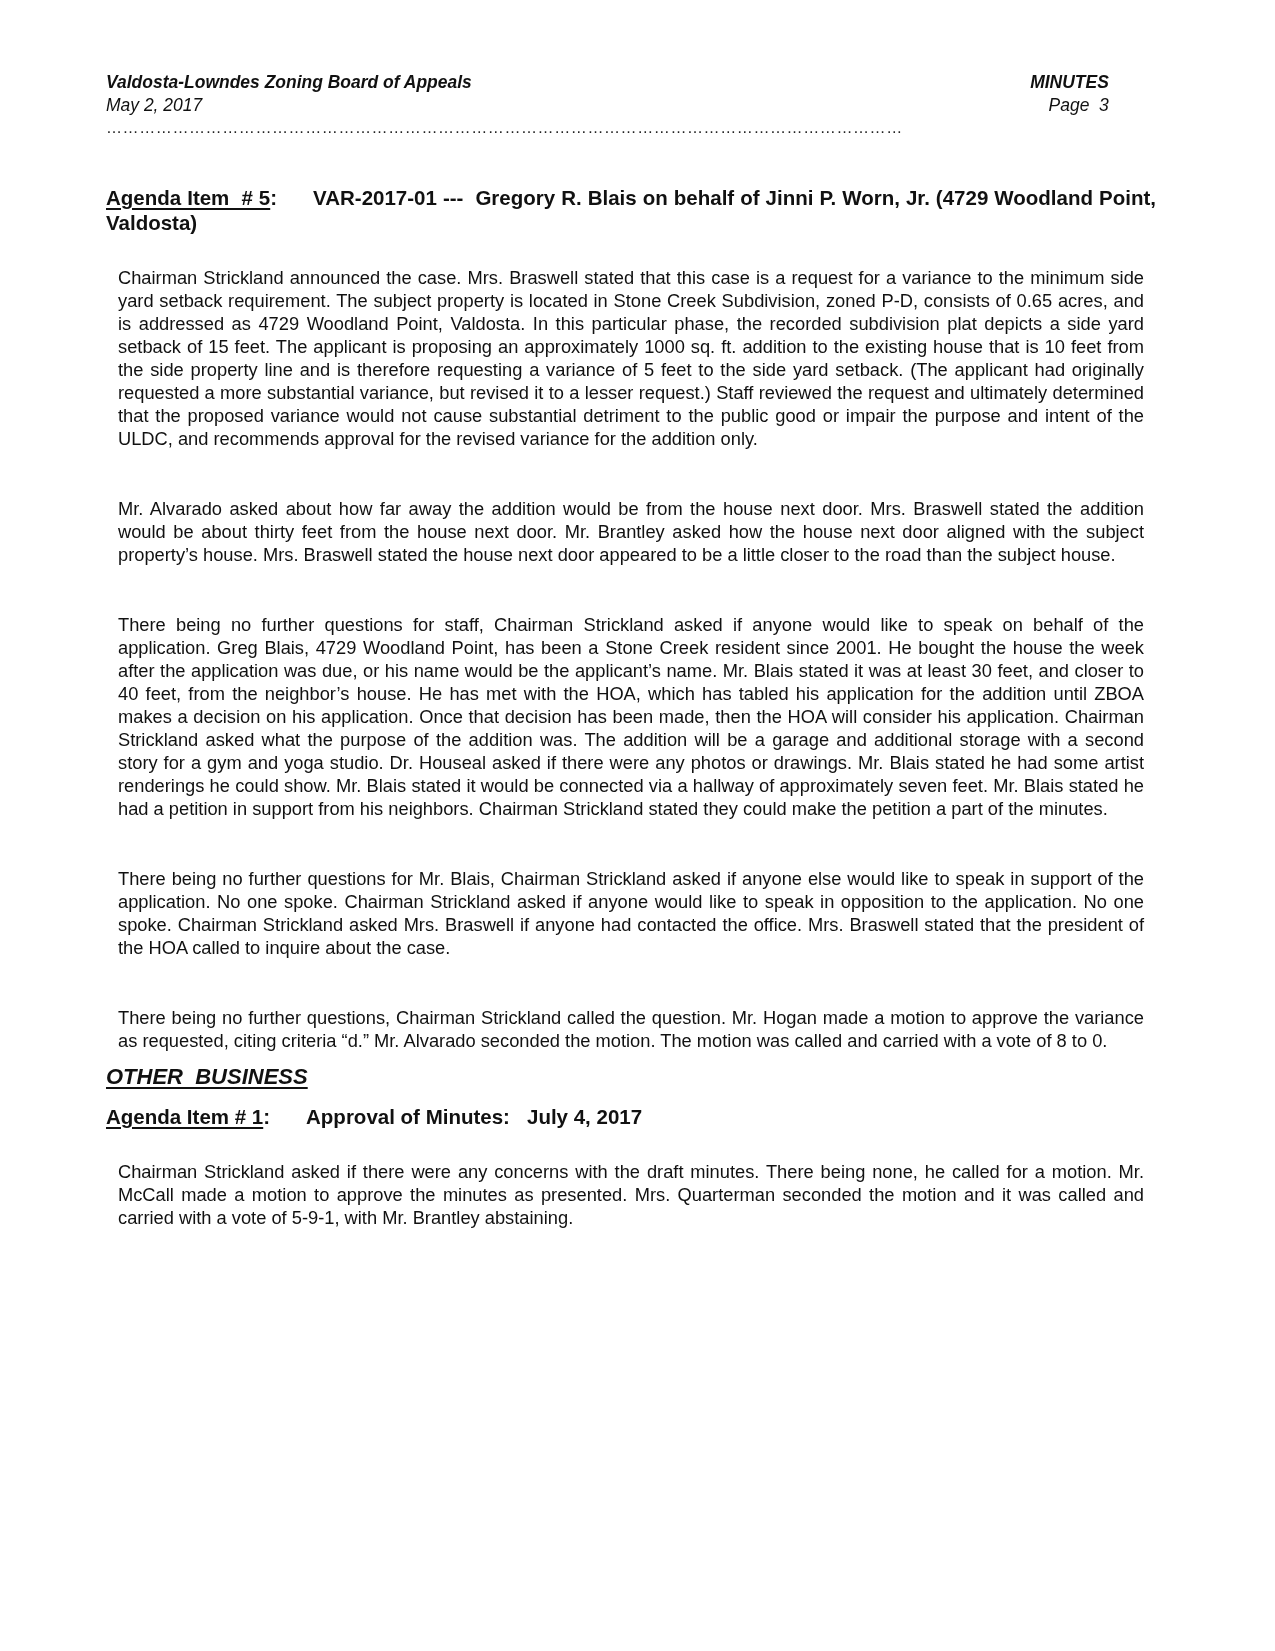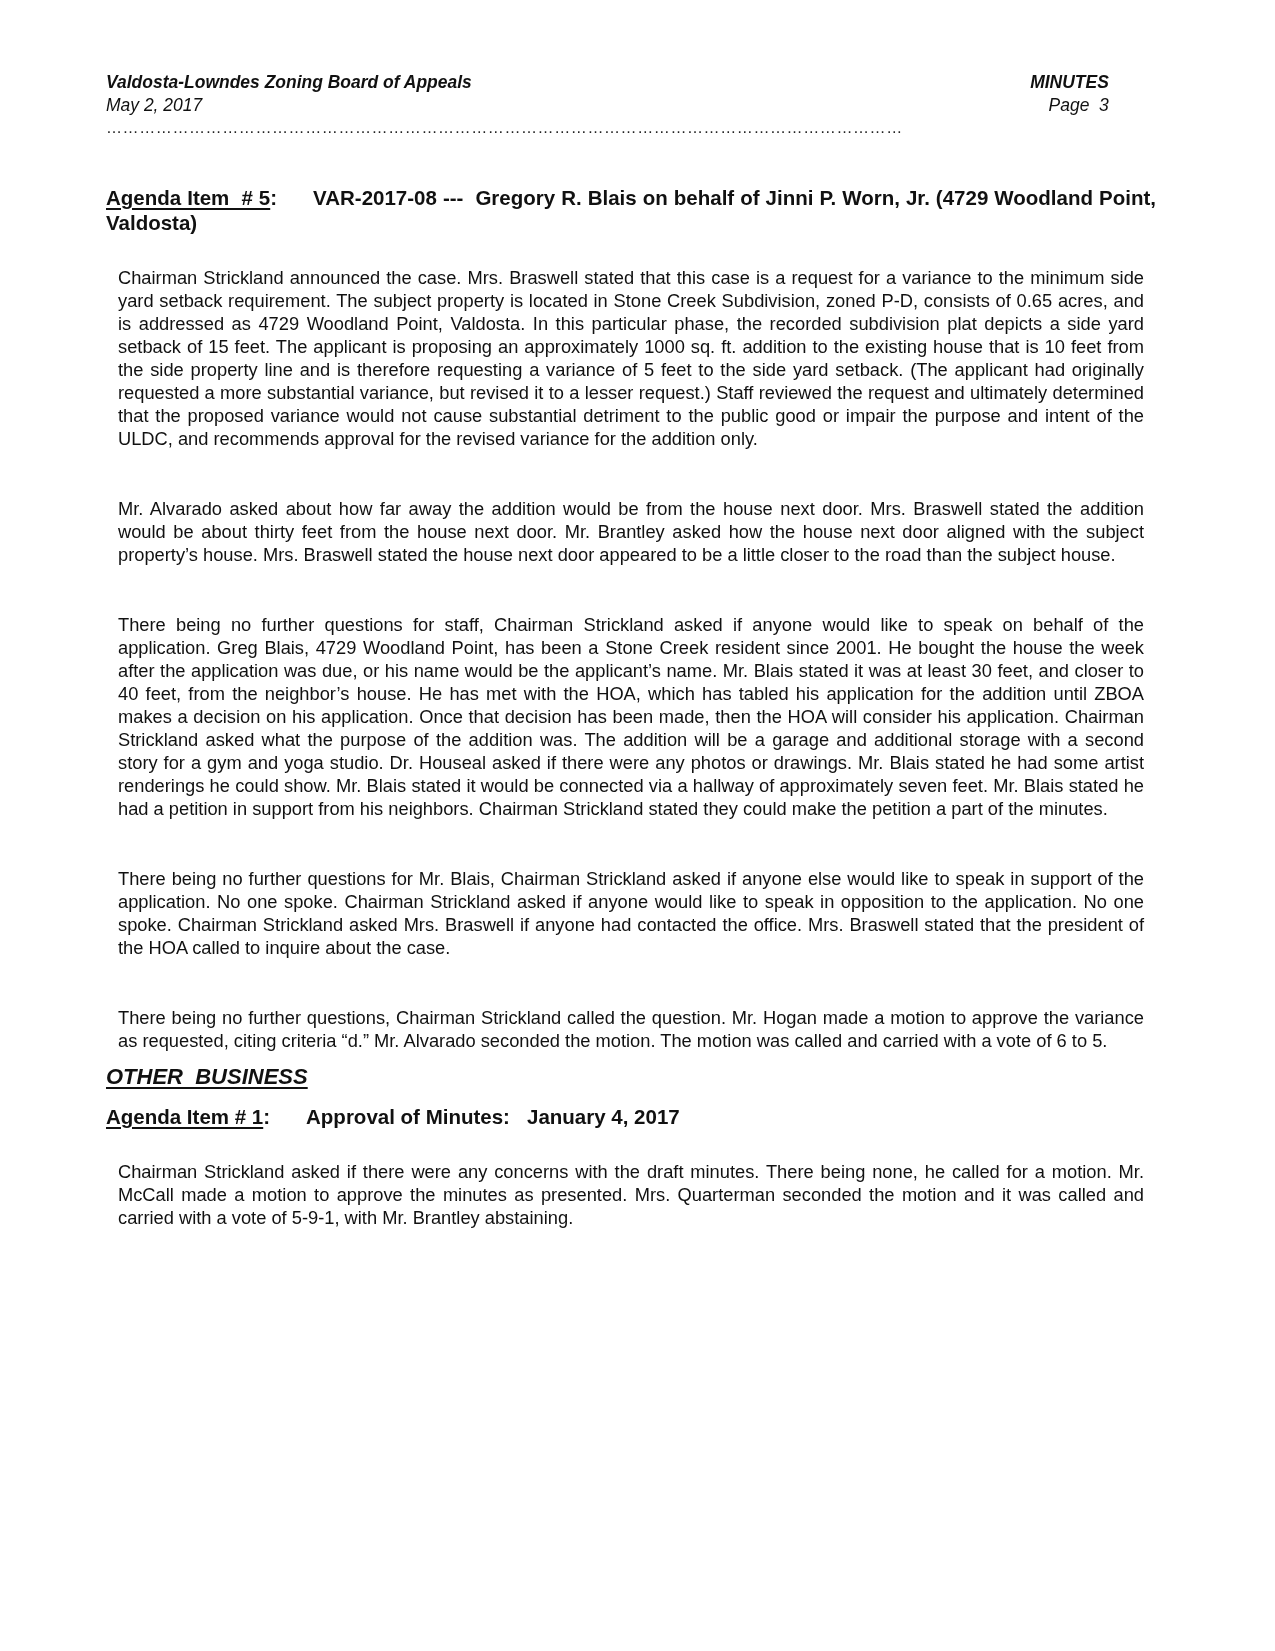--- a/index.html
+++ b/index.html
@@ -82,38 +82,38 @@
     <div class="hdr-row">
       <span>May 2, 2017</span>
       <span style="white-space:pre;">Page  3</span>
     </div>
     <div class="hdr-rule">………………………………………………………………………………………………………………………………</div>
   </div>
 
   <div style="height:47px;"></div>
 
   <div class="item-heading">
-    <span class="u" style="white-space:pre;margin-top:36px;">Agenda Item  # 5</span><span>:</span><span class="gap"></span><span>VAR-2017-08 ---</span>&nbsp;&nbsp;<span>Gregory R. Blais on behalf of Jinni P. Worn, Jr. (4729 Woodland Point, Valdosta)</span>
+    <span class="u" style="white-space:pre;margin-top:36px;">Agenda Item  # 5</span><span>:</span><span class="gap"></span><span>VAR-2017-01 ---</span>&nbsp;&nbsp;<span>Gregory R. Blais on behalf of Jinni P. Worn, Jr. (4729 Woodland Point, Valdosta)</span>
   </div>
 
   <div style="height:19px;"></div>
   <p class="para">Chairman Strickland announced the case. Mrs. Braswell stated that this case is a request for a variance to the minimum side yard setback requirement. The subject property is located in Stone Creek Subdivision, zoned P-D, consists of 0.65 acres, and is addressed as 4729 Woodland Point, Valdosta.  In this particular phase, the recorded subdivision plat depicts a side yard setback of 15 feet. The applicant is proposing an approximately 1000 sq. ft. addition to the existing house that is 10 feet from the side property line and is therefore requesting a variance of 5 feet to the side yard setback. (The applicant had originally requested a more substantial variance, but revised it to a lesser request.)  Staff reviewed the request and ultimately determined that the proposed variance would not cause substantial detriment to the public good or impair the purpose and intent of the ULDC, and recommends approval for the revised variance for the addition only.</p>
   <div style="height:23px;"></div>
   <p class="para">Mr. Alvarado asked about how far away the addition would be from the house next door. Mrs. Braswell stated the addition would be about thirty feet from the house next door. Mr. Brantley asked how the house next door aligned with the subject property’s house. Mrs. Braswell stated the house next door appeared to be a little closer to the road than the subject house.</p>
   <div style="height:23px;"></div>
   <p class="para">There being no further questions for staff, Chairman Strickland asked if anyone would like to speak on behalf of the application. Greg Blais, 4729 Woodland Point, has been a Stone Creek resident since 2001. He bought the house the week after the application was due, or his name would be the applicant’s name. Mr. Blais stated it was at least 30 feet, and closer to 40 feet, from the neighbor’s house.  He has met with the HOA, which has tabled his application for the addition until ZBOA makes a decision on his application. Once that decision has been made, then the HOA will consider his application.  Chairman Strickland asked what the purpose of the addition was. The addition will be a garage and additional storage with a second story for a gym and yoga studio. Dr. Houseal asked if there were any photos or drawings. Mr. Blais stated he had some artist renderings he could show. Mr. Blais stated it would be connected via a hallway of approximately seven feet. Mr. Blais stated he had a petition in support from his neighbors. Chairman Strickland stated they could make the petition a part of the minutes.</p>
   <div style="height:23px;"></div>
   <p class="para">There being no further questions for Mr. Blais, Chairman Strickland asked if anyone else would like to speak in support of the application. No one spoke.  Chairman Strickland asked if anyone would like to speak in opposition to the application. No one spoke. Chairman Strickland asked Mrs. Braswell if anyone had contacted the office. Mrs. Braswell stated that the president of the HOA called to inquire about the case.</p>
   <div style="height:23px;"></div>
-  <p class="para">There being no further questions, Chairman Strickland called the question. Mr. Hogan made a motion to approve the variance as requested, citing criteria “d.” Mr. Alvarado seconded the motion. The motion was called and carried with a vote of 6 to 5.</p>
+  <p class="para">There being no further questions, Chairman Strickland called the question. Mr. Hogan made a motion to approve the variance as requested, citing criteria “d.” Mr. Alvarado seconded the motion. The motion was called and carried with a vote of 8 to 0.</p>
 
   <div class="section-title" style="white-space:pre;">OTHER  BUSINESS</div>
 
   <div style="height:14px;"></div>
   <div class="item-heading">
-    <span class="u">Agenda Item # 1</span><span>:</span><span class="gap"></span><span style="white-space:pre;">Approval of Minutes:   January 4, 2017</span>
+    <span class="u">Agenda Item # 1</span><span>:</span><span class="gap"></span><span style="white-space:pre;">Approval of Minutes:   July 4, 2017</span>
   </div>
 
   <div style="height:19px;"></div>
   <p class="para">Chairman Strickland asked if there were any concerns with the draft minutes.  There being none, he called for a motion.   Mr. McCall made a motion to approve the minutes as presented.  Mrs. Quarterman seconded the motion and it was called and carried with a vote of 5-9-1, with Mr. Brantley abstaining.</p>
   <div style="height:23px;"></div>
 
 </div>
 
 </body></html>

